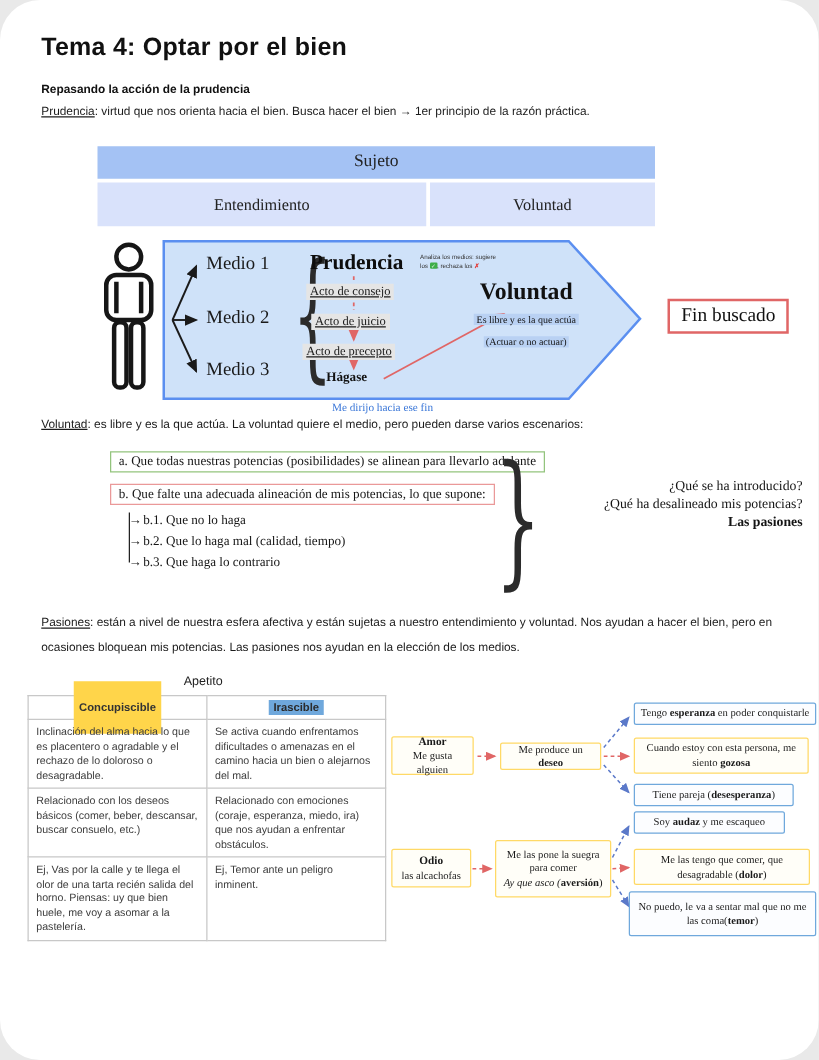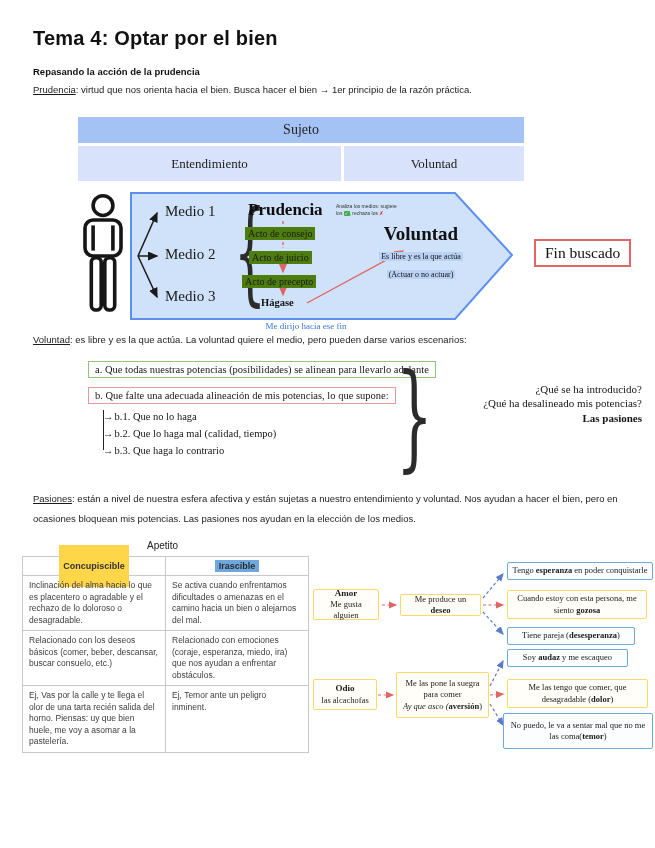--- a/index.html
+++ b/index.html
@@ -1,20 +1,20 @@
 <!DOCTYPE html>
 <html><head>
 <meta charset="utf-8">
 <style>
   * { margin:0; padding:0; box-sizing:border-box; }
   html,body { background:#e9e9e9; }
   .page {
     position:relative; width:655px; height:848px; margin:0 auto;
     background:#ffffff; overflow:hidden;
-    font-family:"Liberation Sans", sans-serif; color:#111;
+    font-family:"Liberation Sans", sans-serif; color:#111;border-radius:32px;
   }
   .abs { position:absolute; }
   .u { text-decoration:underline; }
   .b { font-weight:bold; }
 
   .page-title { left:33px; top:27px; font-size:20px; font-weight:bold; letter-spacing:.2px; }
   .section-heading { left:33px; top:66px; font-size:9.5px; font-weight:bold; }
   .body-text { font-size:9.5px; color:#1c1c1c; }
 
   
@@ -27,21 +27,21 @@
   .sujeto-cell.c1 { width:263px; } .sujeto-cell.c2 { width:180px; }
 
   
   .diagram { left:0; top:190px; width:655px; height:150px; }
   .medio { font-family:"Liberation Serif",serif; font-size:15px; color:#1a1a1a; }
   .brace { font-family:"DejaVu Serif", serif; color:#2b2b2b; line-height:1; transform-origin:left top; }
   .prudencia-title { font-family:"Liberation Serif",serif; font-weight:bold; font-size:17px; color:#0d0d0d; }
   .annotation { font-size:5px; line-height:1.45; color:#333; width:90px; }
   .check-chip { background:#3fae49; color:#fff; font-size:4.5px; padding:0 1px; border-radius:1px; }
   .cross-glyph { color:#e53935; font-weight:bold; }
-  .act { background:#4d7c0f; font-family:"Liberation Serif",serif; font-size:10px; color:#1a1a1a; padding:1px 3px; }
+  .act { background:#e5e5e5; font-family:"Liberation Serif",serif; font-size:10px; color:#1a1a1a; padding:1px 3px;text-decoration:underline; }
   .hagase { font-family:"Liberation Serif",serif; font-weight:bold; font-size:10.5px; }
   .voluntad-block { width:110px; text-align:center; }
   .voluntad-title { font-family:"Liberation Serif",serif; font-weight:bold; font-size:19px; }
   .voluntad-line { display:inline-block; background:#b9d1f3; font-family:"Liberation Serif",serif; font-size:8px; padding:0 2px; margin-top:2px; }
   .fin-box { border:2px solid #e06666; background:#fff; padding:3px 9px; font-family:"Liberation Serif",serif; font-size:15.5px; color:#111; }
   .diagram-caption { width:160px; text-align:center; font-family:"Liberation Serif",serif; font-size:9px; color:#3c78d8; }
 
   
   .esc { left:0; top:356px; width:655px; height:125px; }
   .opt-box { font-family:"Liberation Serif",serif; font-size:10.5px; color:#161616; padding:2px 6px; background:#fff; }

